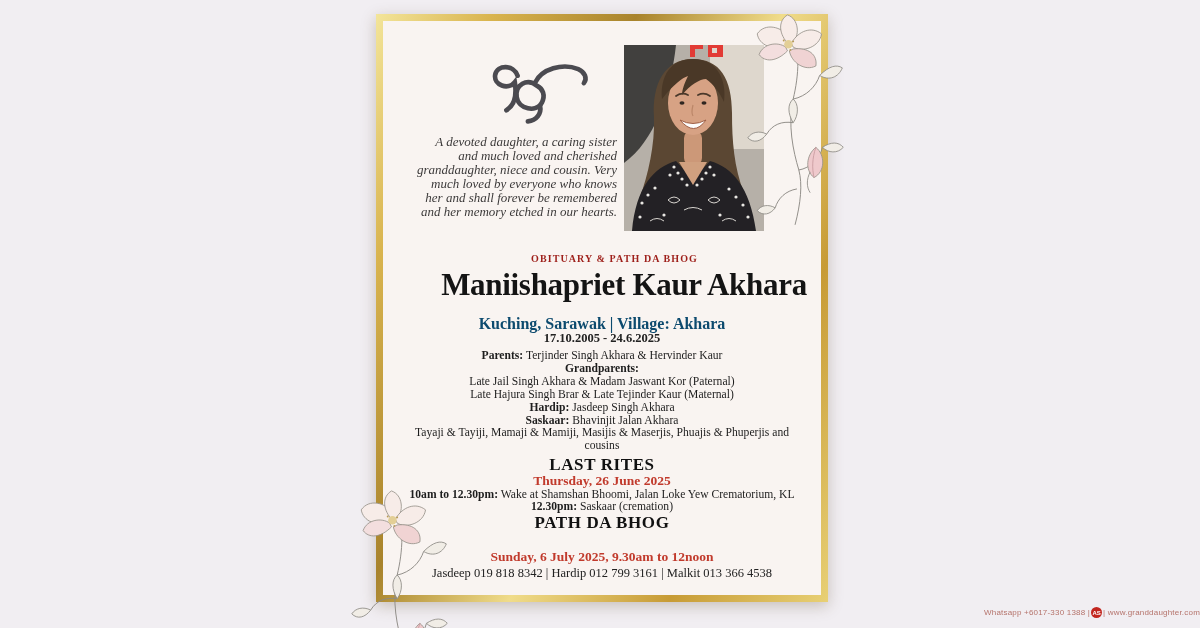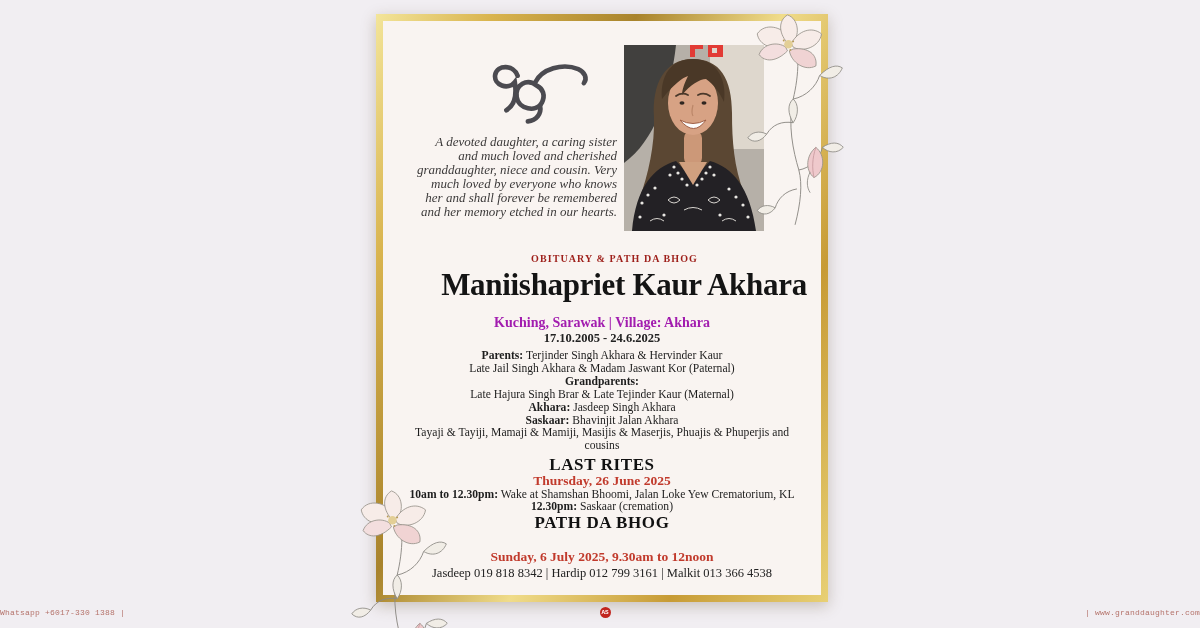--- a/index.html
+++ b/index.html
@@ -23,21 +23,21 @@
   .ikonkar { left:100px; top:36px; width:114px; height:70px; }
   .tribute {
     left:18px; top:114px; width:216px; text-align:right;
     font-style:italic; font-size:13px; line-height:14px; color:#3c3a3a;
     white-space:pre-line;
   }
   .photo { left:241px; top:24px; width:140px; height:186px; }
 
   .section-label { top:232px; font-size:10px; font-weight:bold; letter-spacing:1.1px; color:#9e1f1a;padding-left:25px; }
   .name { top:246px; font-size:31px; font-weight:bold; color:#141414; letter-spacing:-.3px;padding-left:44px; }
-  .location { top:294px; font-size:14px; font-weight:600; color:#a21caf; }
+  .location { top:294px; font-size:16px; font-weight:600; color:#0c4a6e; }
   .dates { top:310px; font-size:12.5px; font-weight:600; color:#222; }
 
   .family { top:329px; font-size:11.6px; line-height:12.9px; color:#1d1d1d; }
   .family b { font-weight:bold; }
   .pre { white-space:pre-line; }
 
   .lr-head   { top:434px; font-size:17px; font-weight:bold; letter-spacing:.6px; color:#111; }
   .lr-date   { top:452px; font-size:13.5px; font-weight:bold; color:#c13a2c; }
   .lr-wake   { top:467px; font-size:11.6px; color:#1d1d1d; }
   .lr-crem   { top:478.5px; font-size:11.6px; color:#1d1d1d; }
@@ -45,22 +45,22 @@
   .pdb-date  { top:528px; font-size:13.5px; font-weight:bold; color:#c13a2c; }
   .pdb-venue { top:524px; font-size:13.5px; font-weight:bold; color:#111; }
   .contacts  { top:545px; font-size:12.5px; color:#222; }
 
   .floral { position:absolute; z-index:5; }
   .floral-tr { left:744px; top:8px;  width:104px; height:220px; }
   .floral-bl { left:348px; top:484px; width:104px; height:220px; }
 
   .footer {
     position:absolute; left:0; right:0; top:607px;
-    display:flex; justify-content:space-between; align-items:center; gap:1px;
-    font-family:Liberation Mono, monospace;
+    display:flex; justify-content:flex-end; align-items:center; gap:1px;
+    font-family:Liberation Sans, sans-serif;
   }
   .footer-text { font-size:8px; color:#b5736b; letter-spacing:.2px; }
   .footer-logo {
     width:11px; height:11px; border-radius:50%; background:#c2261f; color:#fff;
     font-size:6px; font-weight:bold; display:flex; align-items:center; justify-content:center;
   }
 </style>
 </head>
 <body>
 
@@ -138,24 +138,24 @@
         </g>
       </svg>
 
       <div class="center section-label">OBITUARY &amp; PATH DA BHOG</div>
       <div class="center name">Maniishapriet Kaur Akhara</div>
       <div class="center location">Kuching, Sarawak | Village: Akhara</div>
       <div class="center dates">17.10.2005 - 24.6.2025</div>
 
       <div class="center family">
         <div><b>Parents:</b> <span>Terjinder Singh Akhara &amp; Hervinder Kaur</span></div>
+        <div><b>Grandparents:</b></div>
         <div>Late Jail Singh Akhara &amp;  Madam Jaswant Kor (Paternal)</div>
-        <div><b>Grandparents:</b></div>
         <div>Late Hajura Singh Brar &amp; Late Tejinder Kaur (Maternal)</div>
-        <div><b>Akhara:</b> <span>Jasdeep Singh Akhara</span></div>
+        <div><b>Hardip:</b> <span>Jasdeep Singh Akhara</span></div>
         <div><b>Saskaar:</b> <span>Bhavinjit Jalan Akhara</span></div>
         <div class="pre">Tayaji &amp; Tayiji, Mamaji &amp; Mamiji, Masijis &amp; Maserjis, Phuajis &amp; Phuperjis and
 cousins</div>
       </div>
 
       <div class="center lr-head">LAST RITES</div>
       <div class="center lr-date">Thursday, 26 June 2025</div>
       <div class="center lr-wake"><b>10am to 12.30pm:</b> <span>Wake at Shamshan Bhoomi, Jalan Loke Yew Crematorium, KL</span></div>
       <div class="center lr-crem"><b>12.30pm:</b> <span>Saskaar (cremation)</span></div>
 

